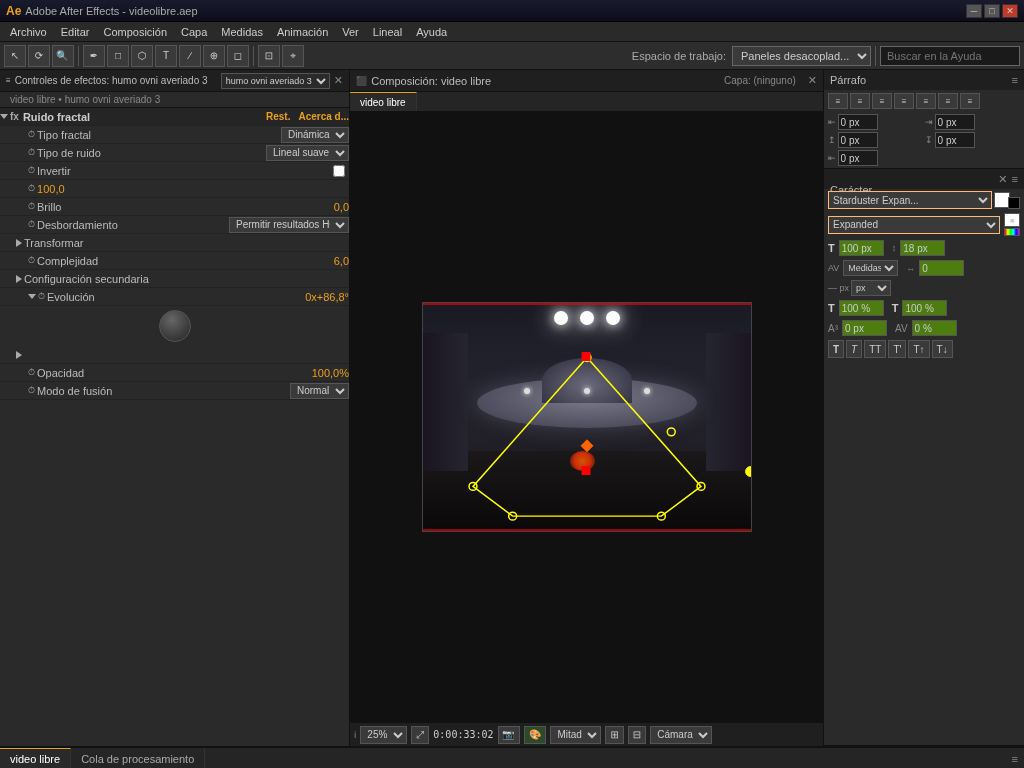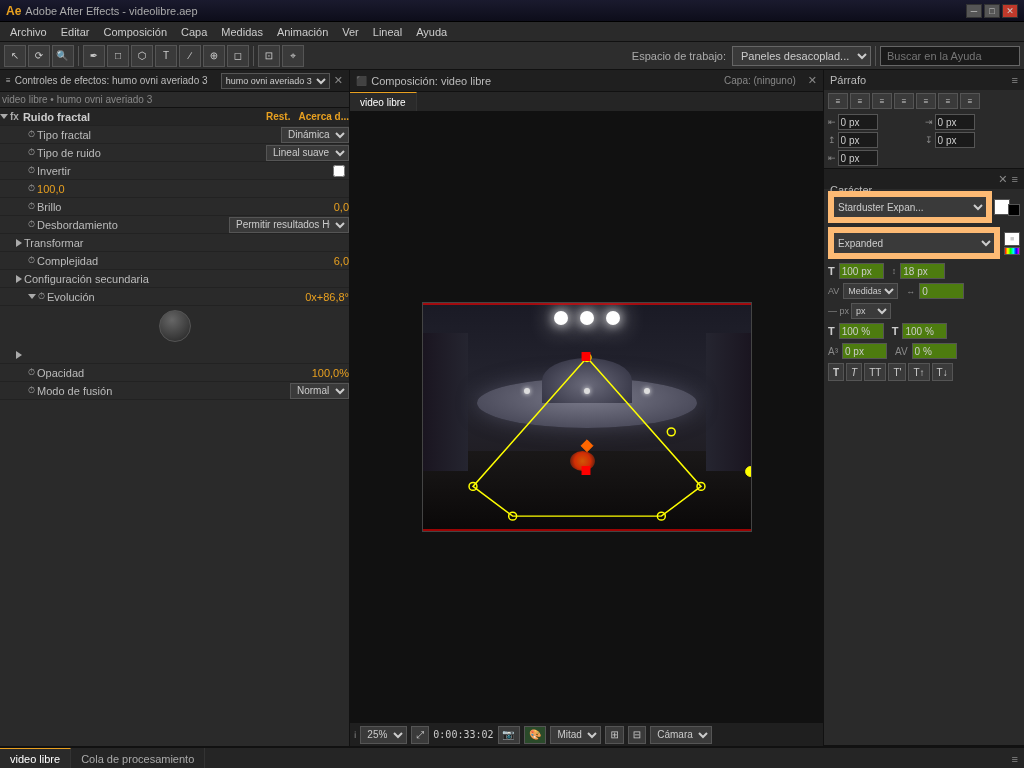--- a/index.html
+++ b/index.html
@@ -56,21 +56,21 @@
     .comp-select { background: #3a3a3a; border: 1px solid #555; color: #ccc; font-size: 10px; height: 18px; padding: 0 2px; }
 
     
     #right-panel { width: 200px; min-width: 200px; background: #2a2a2a; display: flex; flex-direction: column; overflow: hidden; }
     .right-section { border-bottom: 1px solid #111; }
     .right-section-header { background: #1f1f1f; height: 20px; display: flex; align-items: center; padding: 0 6px; font-size: 11px; color: #bbb; }
     .align-row { display: flex; padding: 3px 4px; gap: 2px; }
     .align-btn { width: 20px; height: 16px; background: #3a3a3a; border: 1px solid #555; display: flex; align-items: center; justify-content: center; font-size: 8px; cursor: pointer; }
     .spacing-input { width: 40px; background: #1a1a1a; border: 1px solid #555; color: #ccc; font-size: 10px; height: 16px; padding: 0 2px; }
     .char-row { display: flex; align-items: center; padding: 2px 4px; gap: 2px; }
-    .char-select { background: #3a3a3a; border: 6px solid #fdba74; color: #ccc; font-size: 10px; height: 32px; flex: 1; }
+    .char-select { background: #3a3a3a; border: 1px solid #fdba74; color: #ccc; font-size: 10px; height: 18px; flex: 1; }
     .char-size-row { display: flex; align-items: center; padding: 2px 4px; gap: 4px; font-size: 10px; }
     .char-size-input { width: 45px; background: #4d7c0f; border: 1px solid #555; color: #ccc; font-size: 10px; height: 16px; padding: 0 2px; }
     .char-format-row { display: flex; align-items: center; padding: 2px 4px; gap: 2px; }
     .char-format-btn { background: #3a3a3a; border: 1px solid #555; color: #ccc; font-size: 10px; height: 18px; padding: 0 4px; cursor: pointer; }
 
     
     #timeline { height: 320px; background: #1f1f1f; border-top: 2px solid #111; display: flex; flex-direction: column; }
     .timeline-tabs { display: flex; height: 22px; background: #252525; align-items: center; border-bottom: 1px solid #111; }
     .tl-tab { padding: 2px 10px; font-size: 11px; color: #aaa; cursor: pointer; border-right: 1px solid #333; height: 100%; display: flex; align-items: center; }
     .tl-tab.active { background: #2a2a2a; color: #fff; border-top: 1px solid #e8a020; }
@@ -134,21 +134,21 @@
 
   <div id="effects-panel">
     <div class="panel-header">
       <span style="font-size:8px;">≡</span>
       <span style="flex:1;font-size:10px;">Controles de efectos: humo ovni averiado 3</span>
       <select style="background:#2a2a2a;border:1px solid #555;color:#ccc;font-size:9px;height:16px;">
         <option>humo ovni averiado 3</option>
       </select>
       <span class="panel-close">✕</span>
     </div>
-    <div style="padding:2px 2px;font-size:10px;color:#888;border-bottom:1px solid #111;">
+    <div style="padding:2px 10px;font-size:10px;color:#888;border-bottom:1px solid #111;">
       <span>video libre • humo ovni averiado 3</span>
     </div>
     <div class="fx-content">
 
       <div class="fx-row section-header">
         <span class="triangle"></span>
         <span style="font-size:10px;color:#aaa;margin-right:4px;">fx</span>
         <span style="flex:1;color:#ccc;font-size:11px;">Ruido fractal</span>
         <span style="color:#e8a020;font-size:10px;margin-right:8px;">Rest.</span>
         <span style="color:#e8a020;font-size:10px;text-align:center;">Acerca d...</span>

